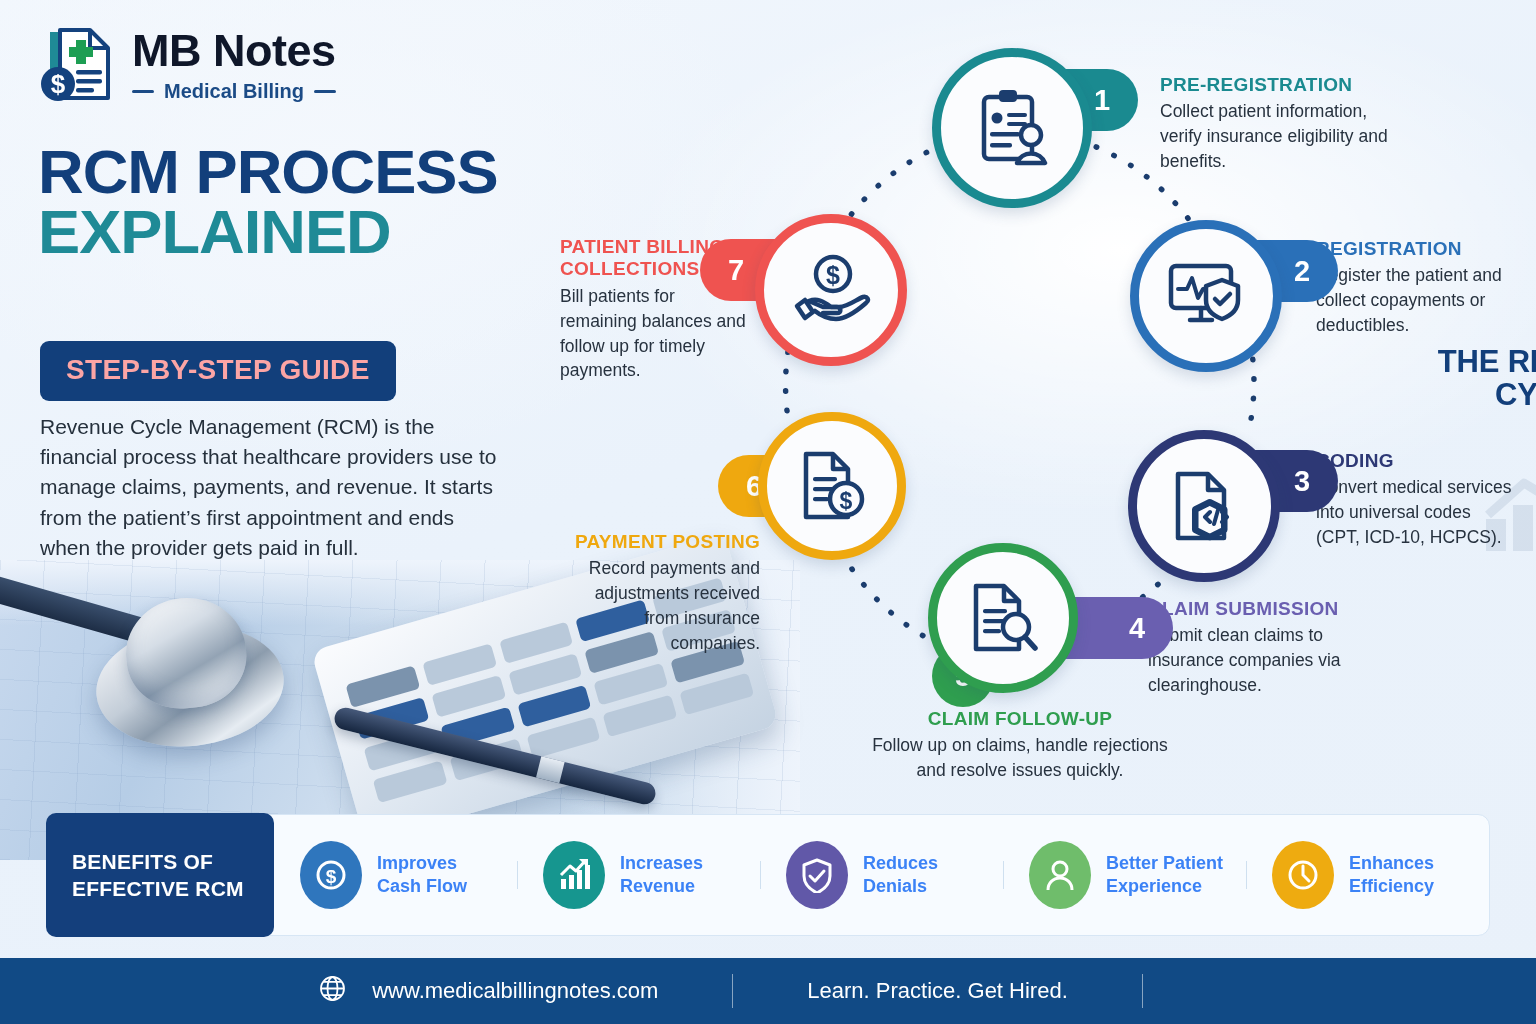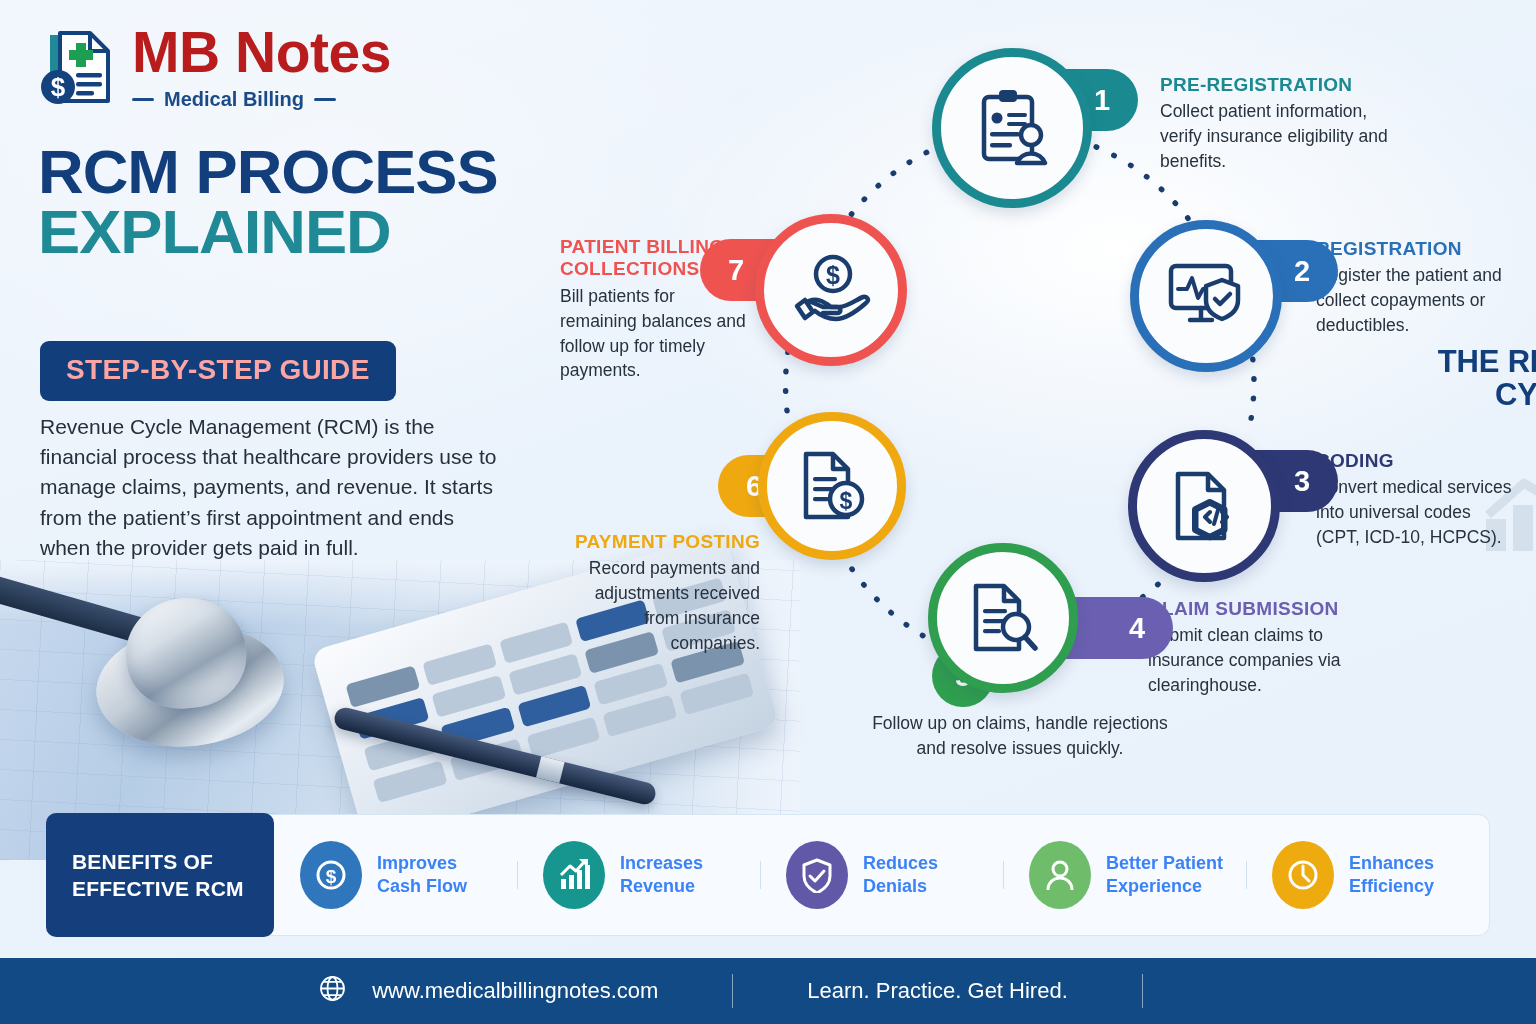--- a/index.html
+++ b/index.html
@@ -65,21 +65,21 @@
     background:linear-gradient(180deg,#46597a,#16263f);
     transform:rotate(14deg);
     box-shadow:0 5px 12px rgba(30,50,80,.3);
   }
   .pen:after{ content:""; position:absolute; right:96px; top:0; width:24px; height:22px; background:linear-gradient(180deg,#e7edf4,#9fb0c2); }
 
   
   .logo{ position:absolute; left:40px; top:24px; display:flex; align-items:center; gap:14px; }
   .logo-mark{ width:78px; height:82px; position:relative; }
   .logo-text{ display:flex; flex-direction:column; }
-  .logo-title{ font-size:57px; font-weight:bold; color:#b91c1c; letter-spacing:-.5px; line-height:1; }
+  .logo-title{ font-size:45px; font-weight:bold; color:#0f172a; letter-spacing:-.5px; line-height:1; }
   .logo-sub{ display:flex; align-items:center; gap:10px; margin-top:7px; color:#1b4b86; font-size:20px; font-weight:bold; }
   .logo-sub .dash{ width:22px; height:3px; background:#1b4b86; border-radius:2px; }
 
   
   .h1{ position:absolute; left:38px; top:142px; width:540px; }
   .h1 .l1{ font-size:62px; font-weight:bold; color:#123f7b; line-height:.96; letter-spacing:-1px; font-family:"Liberation Sans", sans-serif; transform:scaleX(1.02); transform-origin:left; }
   .h1 .l2{ font-size:62px; font-weight:bold; color:#1f8a96; line-height:.98; letter-spacing:-1px; transform:scaleX(1.02); transform-origin:left; }
   .pill{
     position:absolute; left:40px; top:341px; background:#123f7b; color:#fca5a5;
     padding:13px 26px 15px; border-radius:9px; font-size:28px; font-weight:bold; letter-spacing:.3px;
@@ -303,20 +303,21 @@
         <path d="M12 7h28l15 15v48H12z" fill="none" stroke="#1b3d6e" stroke-width="4.5" stroke-linejoin="round"></path>
         <path d="M40 7v15h15" fill="none" stroke="#1b3d6e" stroke-width="4.5" stroke-linejoin="round"></path>
         <rect x="19" y="30" width="24" height="4.3" rx="2" fill="#1b3d6e"></rect>
         <rect x="19" y="40" width="24" height="4.3" rx="2" fill="#1b3d6e"></rect>
         <rect x="19" y="50" width="18" height="4.3" rx="2" fill="#1b3d6e"></rect>
         <circle cx="52" cy="48" r="13" fill="#fbfcfe" stroke="#1b3d6e" stroke-width="4.5"></circle>
         <path d="M61 58l10 11" stroke="#1b3d6e" stroke-width="5.5" stroke-linecap="round"></path>
       </svg>
     </div>
     <div class="lbl" style="left:860px;top:708px;width:320px;text-align:center;">
+      <div class="t" style="color:#2f9e4f;">CLAIM FOLLOW-UP</div>
       <div class="d">Follow up on claims, handle rejections and resolve issues quickly.</div>
     </div>
   </div>
 
   <div class="node" style="--c:#efa80f;--d:148px;">
     <div class="badge left" style="left:718px;top:455px;">6</div>
     <div class="circle" style="left:758px;top:412px;">
       <svg width="76" height="76" viewBox="0 0 76 76">
         <path d="M12 6h27l15 15v48H12z" fill="none" stroke="#1b3d6e" stroke-width="4.5" stroke-linejoin="round"></path>
         <path d="M39 6v15h15" fill="none" stroke="#1b3d6e" stroke-width="4.5" stroke-linejoin="round"></path>

